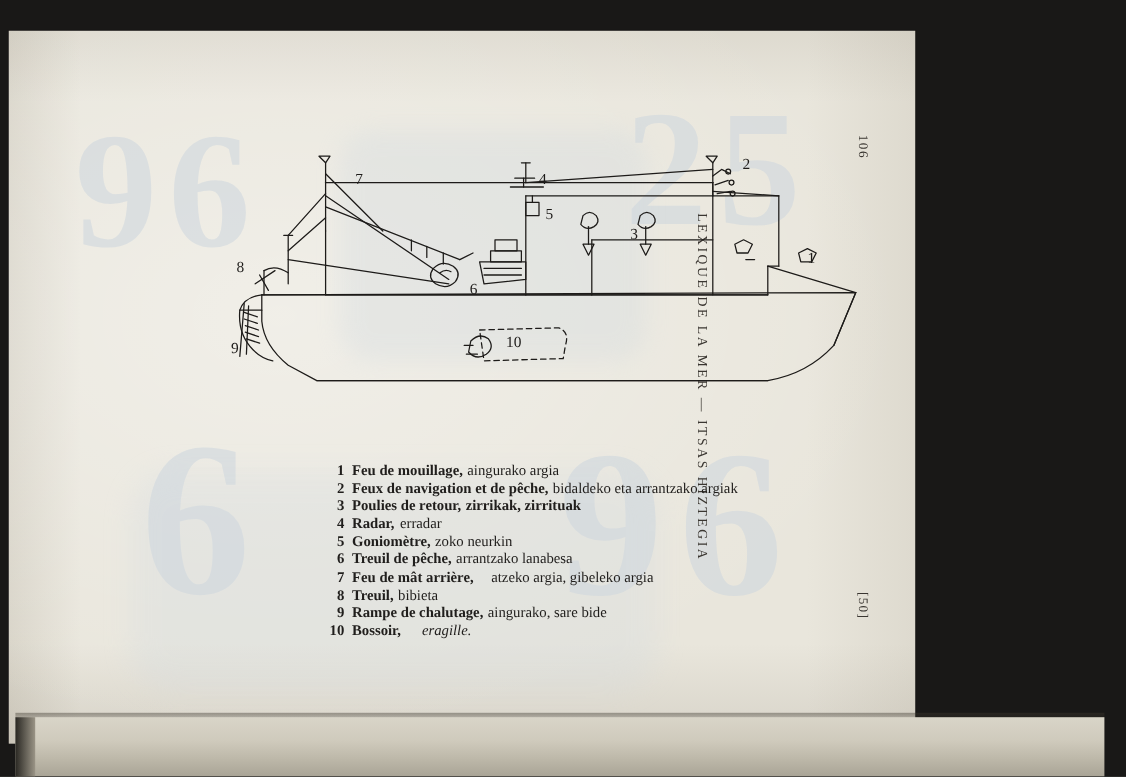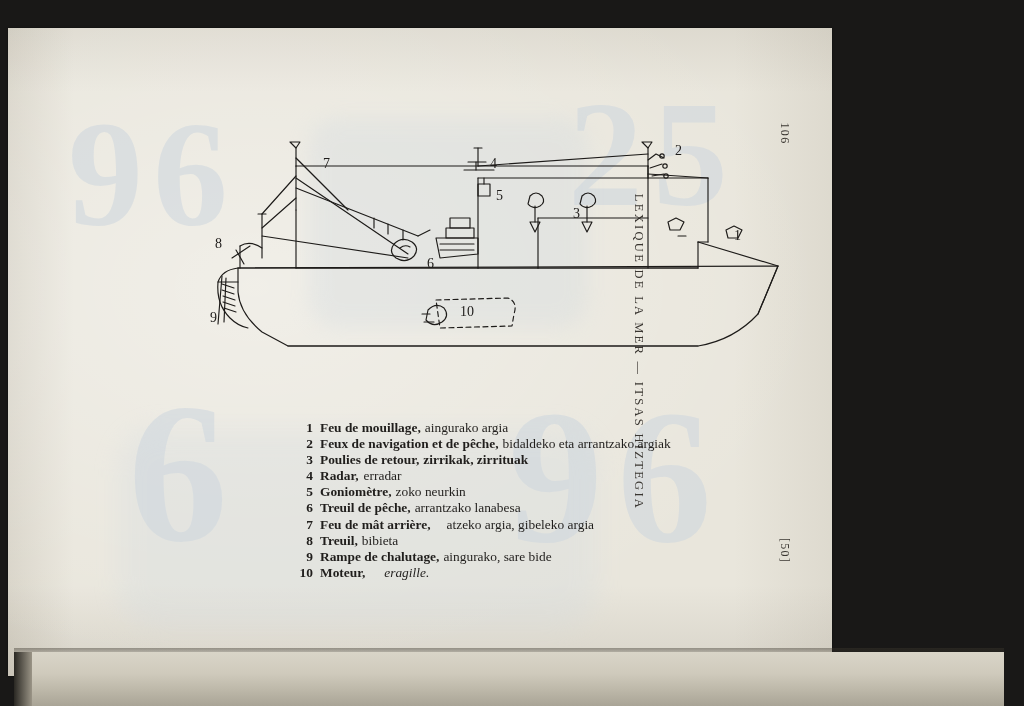--- a/index.html
+++ b/index.html
@@ -301,21 +301,21 @@
         <span class="fr">Treuil,</span>
         <span class="eu" style="margin-left:4px;">bibieta</span>
       </div>
       <div class="row">
         <span class="idx">9</span>
         <span class="fr">Rampe de chalutage,</span>
         <span class="eu" style="margin-left:4px;">aingurako, sare bide</span>
       </div>
       <div class="row">
         <span class="idx">10</span>
-        <span class="fr">Moteur,</span>
+        <span class="fr">Bossoir,</span>
         <span class="eu" style="margin-left:19px;font-style:italic;">eragille.</span>
       </div>
     </div>
   </div>
 
   <div id="gutter-shadow"></div>
   <div id="gutter"></div>
   <div id="fold-left"></div>
 
 </div>

